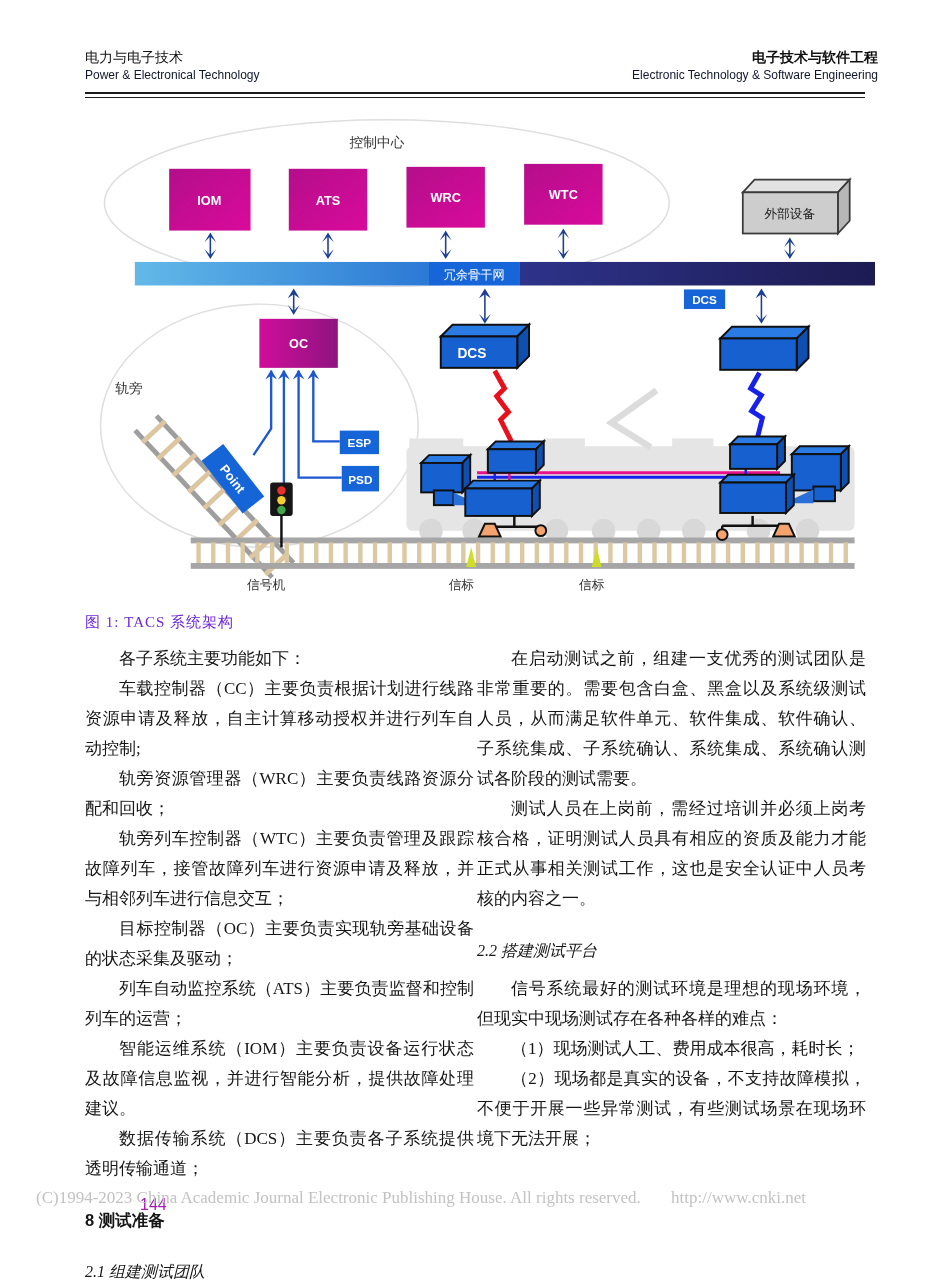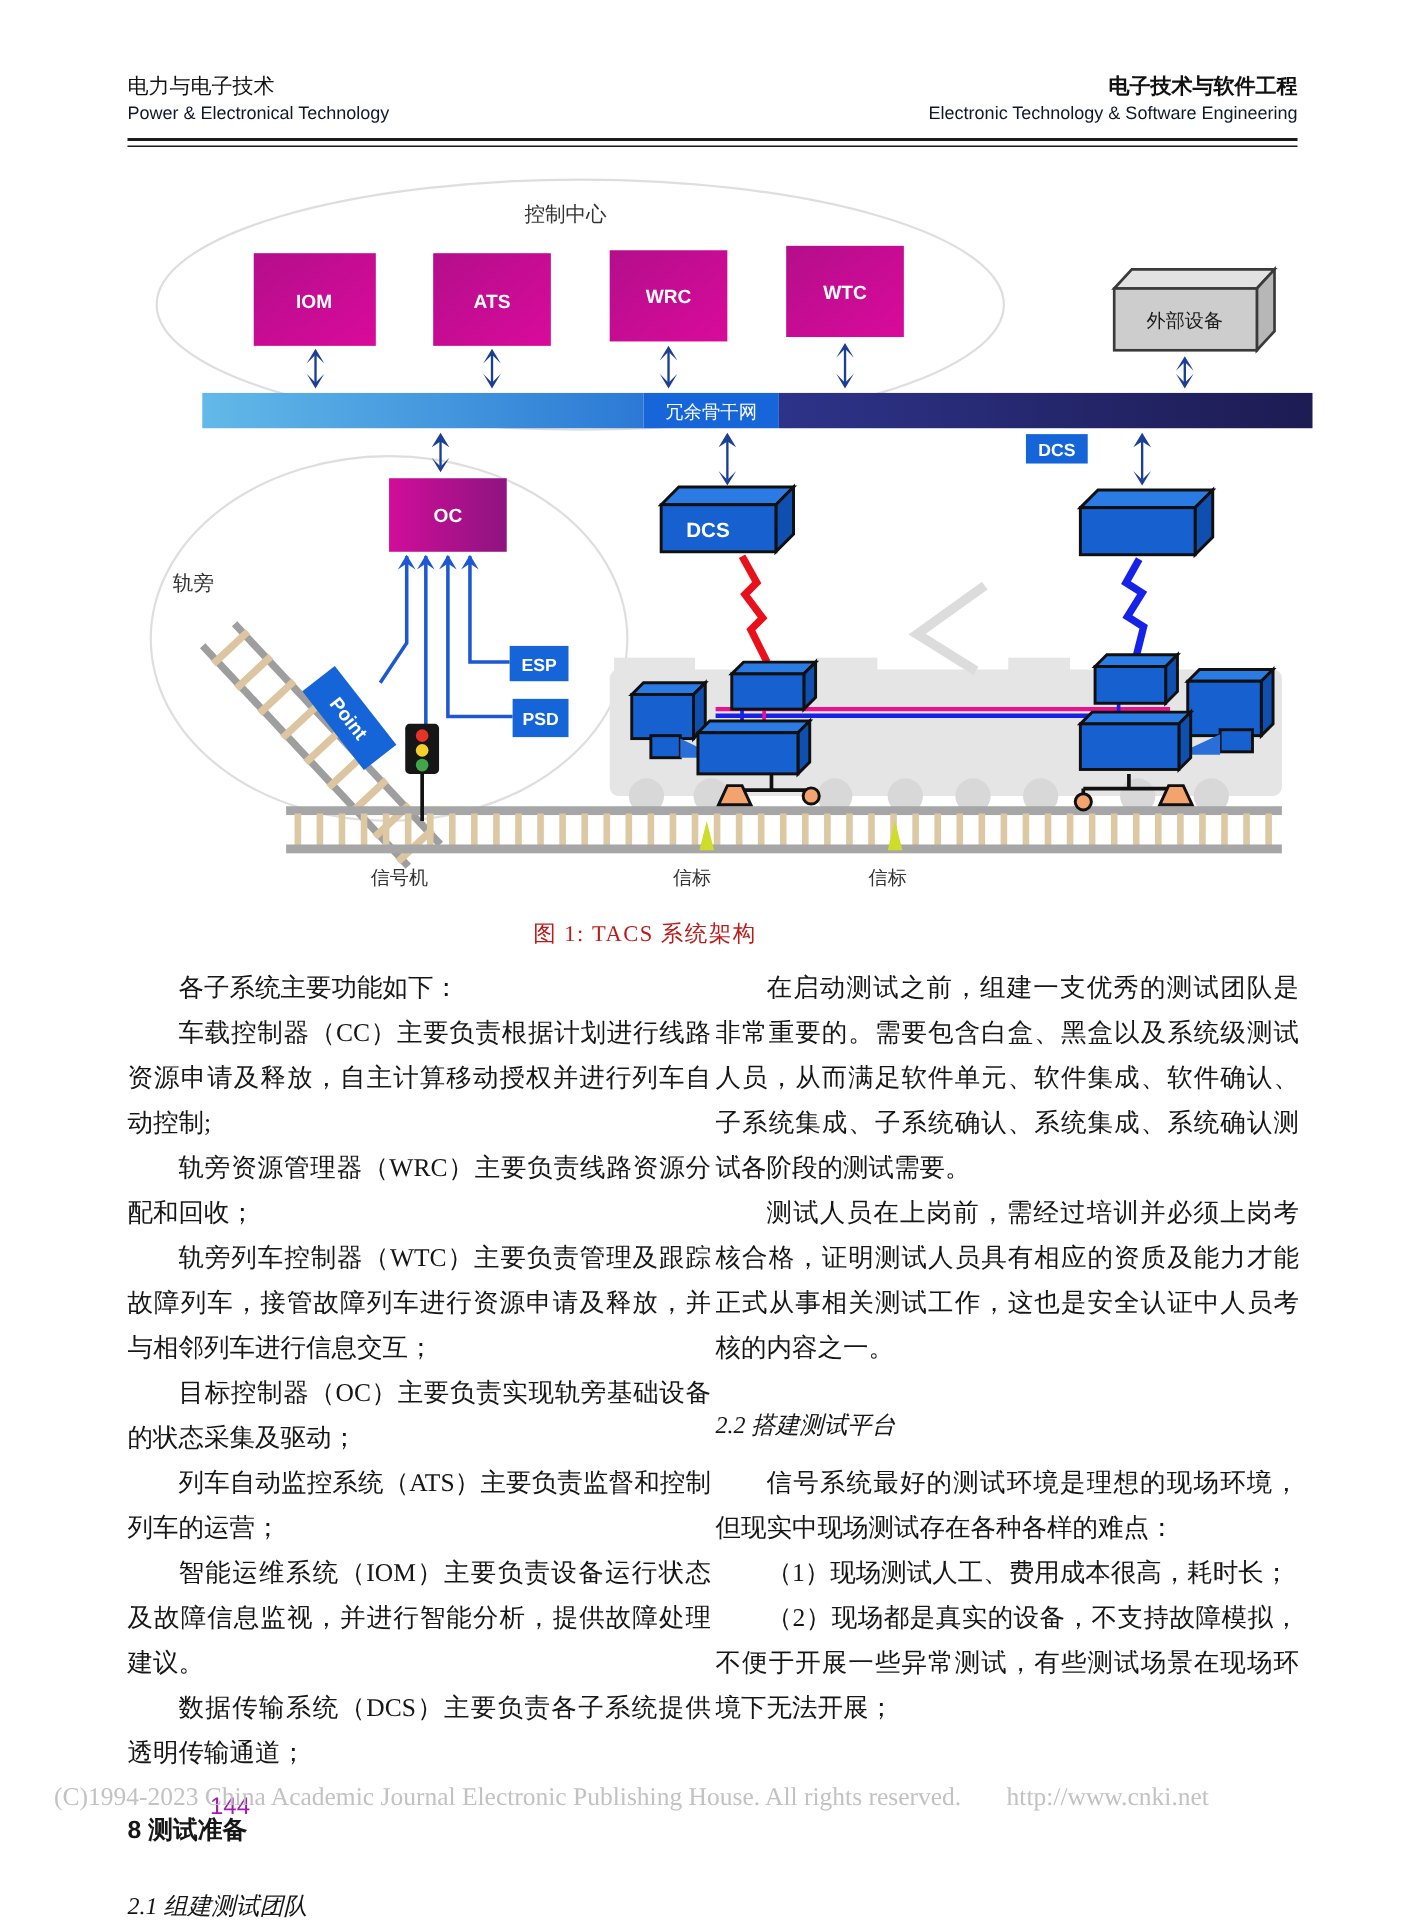--- a/index.html
+++ b/index.html
@@ -1,29 +1,29 @@
 <!DOCTYPE html>
 <html><head>
 <meta charset="utf-8">
 <style>
   html,body{margin:0;padding:0;background:#ffffff;}
   .page{position:relative;width:950px;height:1280px;background:#fff;overflow:hidden;
         font-family:"Liberation Serif","DejaVu Serif",serif;color:#1a1a1a;}
   
   .hdr-left{position:absolute;left:85px;top:48px;line-height:1.35;}
-  .hdr-right{position:absolute;right:85px;top:48px;text-align:right;line-height:1.35;}
+  .hdr-right{position:absolute;right:72px;top:48px;text-align:right;line-height:1.35;}
   .hdr-cn{font-size:14px;font-family:"Liberation Sans","DejaVu Sans",sans-serif;color:#111;}
   .hdr-cn.b{font-weight:bold;}
   .hdr-en{font-size:12px;font-family:"Liberation Sans","DejaVu Sans",sans-serif;color:#0f172a;}
   .hdr-rule{position:absolute;left:85px;width:780px;top:92px;height:3px;
             border-top:2px solid #1c1c1c;border-bottom:1px solid #1c1c1c;}
   
   .fig{position:absolute;left:85px;top:108px;width:790px;height:505px;}
-  .fig-caption{position:absolute;left:85px;top:613px;width:690px;text-align:center;
-               font-size:15px;color:#b91c1c;letter-spacing:1px;}
+  .fig-caption{position:absolute;left:85px;top:613px;width:690px;
+               font-size:15px;color:#6d28d9;letter-spacing:1px;}
   
   .col{position:absolute;top:644px;width:389px;font-size:17px;line-height:30px;
        text-align:justify;color:#161616;}
   .col-left{left:85px;}
   .col-right{left:477px;}
   .col p{margin:0;text-indent:2em;}
   p.h1{font-family:"Liberation Sans","DejaVu Sans",sans-serif;font-weight:bold;
        font-size:16.5px;text-indent:0;margin:21px 0 4px 0;}
   p.h2{font-style:italic;font-size:16px;text-indent:0;margin:22px 0 8px 0;}
   

